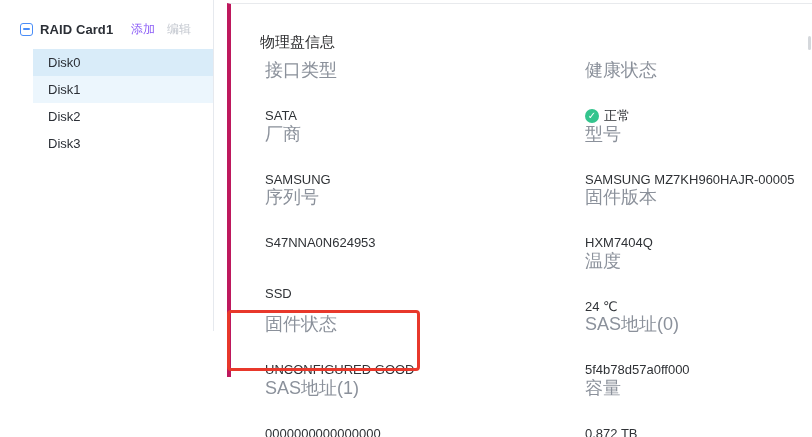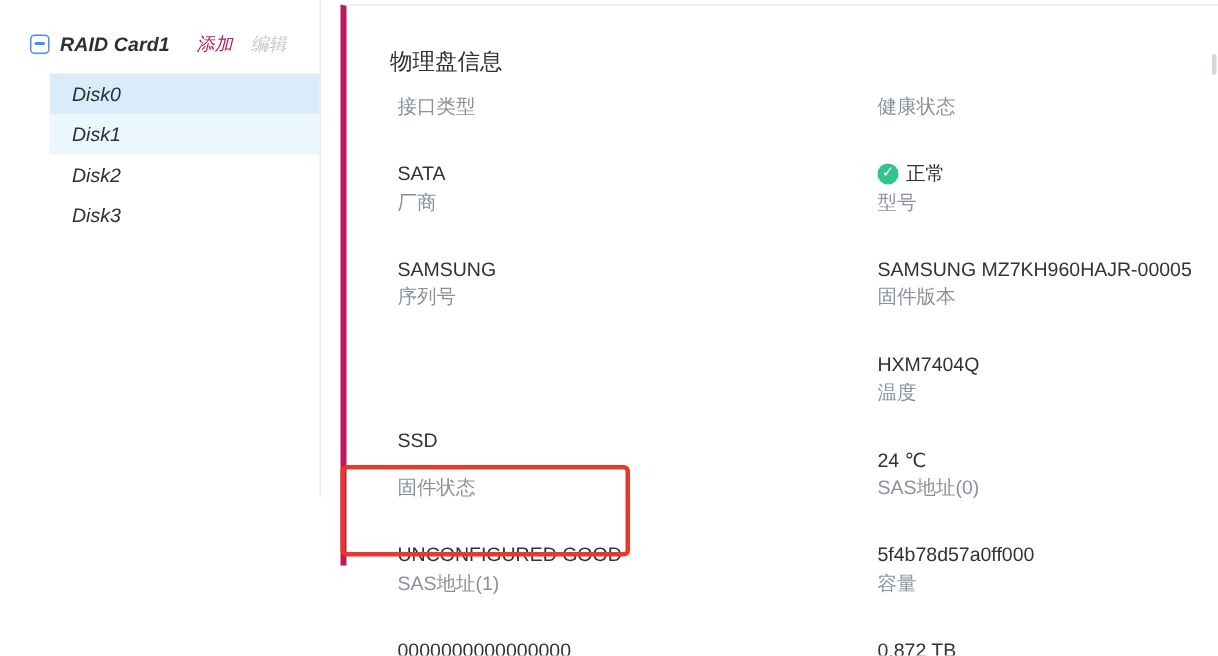--- a/index.html
+++ b/index.html
@@ -9,36 +9,35 @@
     width: 812px; height: 437px; overflow: hidden; position: relative;
     color: #303133;
   }
   .screen { display: flex; width: 812px; height: 437px; position: relative; }
 
   
   .sidebar {
     width: 214px; height: 331px; background: #fff;
     border-right: 1px solid #e6e9ee; flex: 0 0 214px;
     padding-top: 14px;
-    font-style: italic;
   }
   .tree-node {
     display: flex; align-items: center; height: 30px;
     padding-left: 20px; padding-right: 22px; cursor: pointer;
   }
   .collapse-icon {
     width: 13px; height: 13px; border: 1px solid #4a8df8; border-radius: 3px;
     display: inline-flex; align-items: center; justify-content: center;
     margin-right: 7px; flex: 0 0 13px;
   }
   .collapse-icon .minus-line { width: 7px; height: 2px; background: #4a8df8; border-radius: 1px; }
   .tree-label { font-size: 13px; color: #2b2f36; font-weight: 700; letter-spacing: .1px; }
   .tree-actions { margin-left: auto; display: flex; gap: 12px; }
   .tree-actions a { font-size: 12px; text-decoration: none; cursor: pointer; }
-  .link-add { color: #be185d; }
+  .link-add { color: #8b5cf6; }
   .link-edit { color: #c3c7cf; }
 
   .disk-list { list-style: none; margin-top: 5px; }
   .disk-item {
     height: 27px; line-height: 27px; font-size: 13px; color: #2b2f36;
     padding-left: 48px; margin-left: 33px; cursor: pointer;
   }
   .disk-item { padding-left: 15px; }           
   .disk-item.selected { background: #d9ecf9; }
   .disk-item.tinted   { background: #ecf6fd; }
@@ -49,21 +48,21 @@
     border-top: 1px solid #e8eaed; border-left: 4px solid #be185d;
     padding: 30px 0 0 29px; position: relative; height: 374px;
   }
   .panel-title { font-size: 15px; font-weight: 400; color: #303133; line-height: 16px; }
 
   .field-grid {
     margin-top: 14px; margin-left: 5px;
     display: grid; grid-template-columns: 320px 1fr;
   }
   .field-cell { height: 63.5px; display: flex; flex-direction: column; }
-  .field-label { font-size: 13px; color: #8b919b; line-height: 13px; }
+  .field-label { font-size: 18px; color: #8b919b; line-height: 13px; }
   .field-value {
     font-size: 13px; color: #2f3236; line-height: 14px; margin-top: 32px;
     display: flex; align-items: center;
   }
   .check-circle-icon {
     width: 14px; height: 14px; border-radius: 50%; background: #33c48d;
     color: #fff; font-size: 10px; line-height: 14px; text-align: center;
     display: inline-block; margin-right: 5px; flex: 0 0 14px;
   }
 
@@ -126,20 +125,21 @@
         <span class="field-value">SAMSUNG</span>
       </div>
 
       <div class="field-cell">
         <span class="field-label">型号</span>
         <span class="field-value">SAMSUNG MZ7KH960HAJR-00005</span>
       </div>
 
       <div class="field-cell">
         <span class="field-label">序列号</span>
+        <span class="field-value">S47NNA0N624953</span>
       </div>
 
       <div class="field-cell">
         <span class="field-label">固件版本</span>
         <span class="field-value">HXM7404Q</span>
       </div>
 
       <div class="field-cell">
         <span class="field-value">SSD</span>
       </div>

